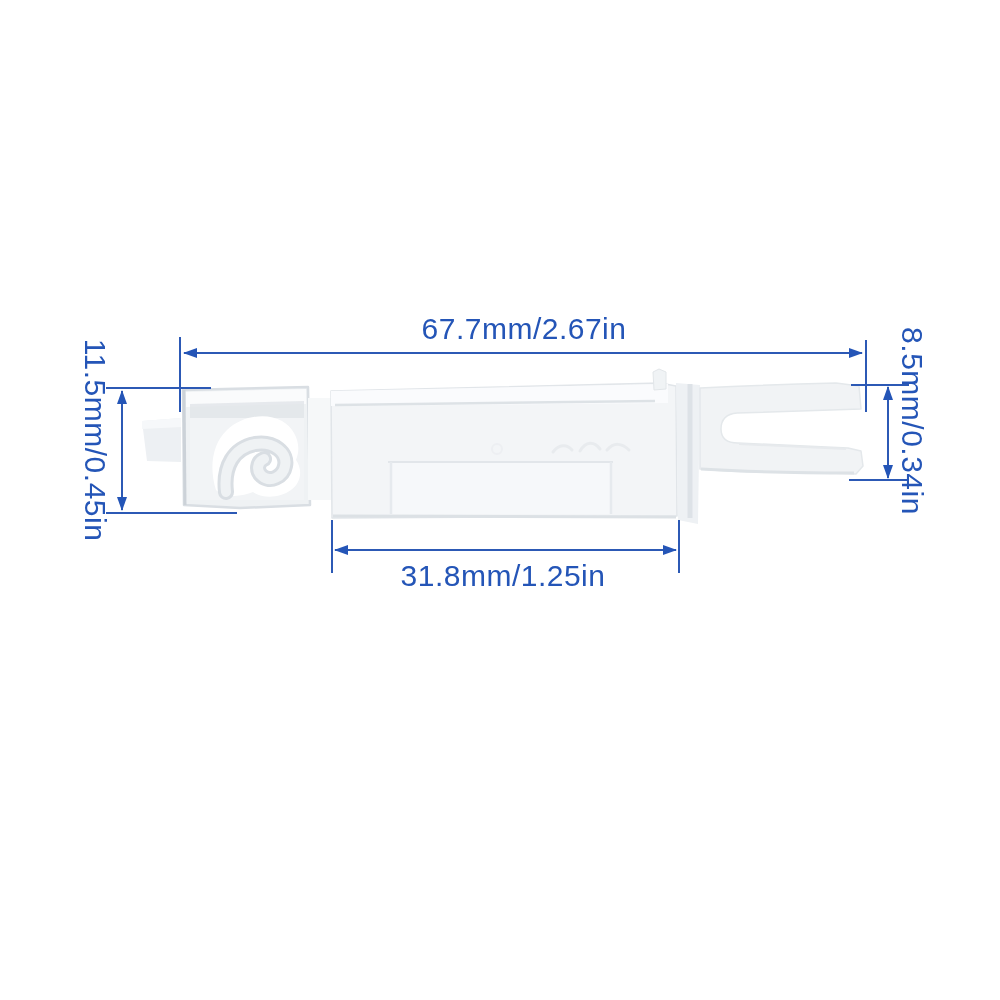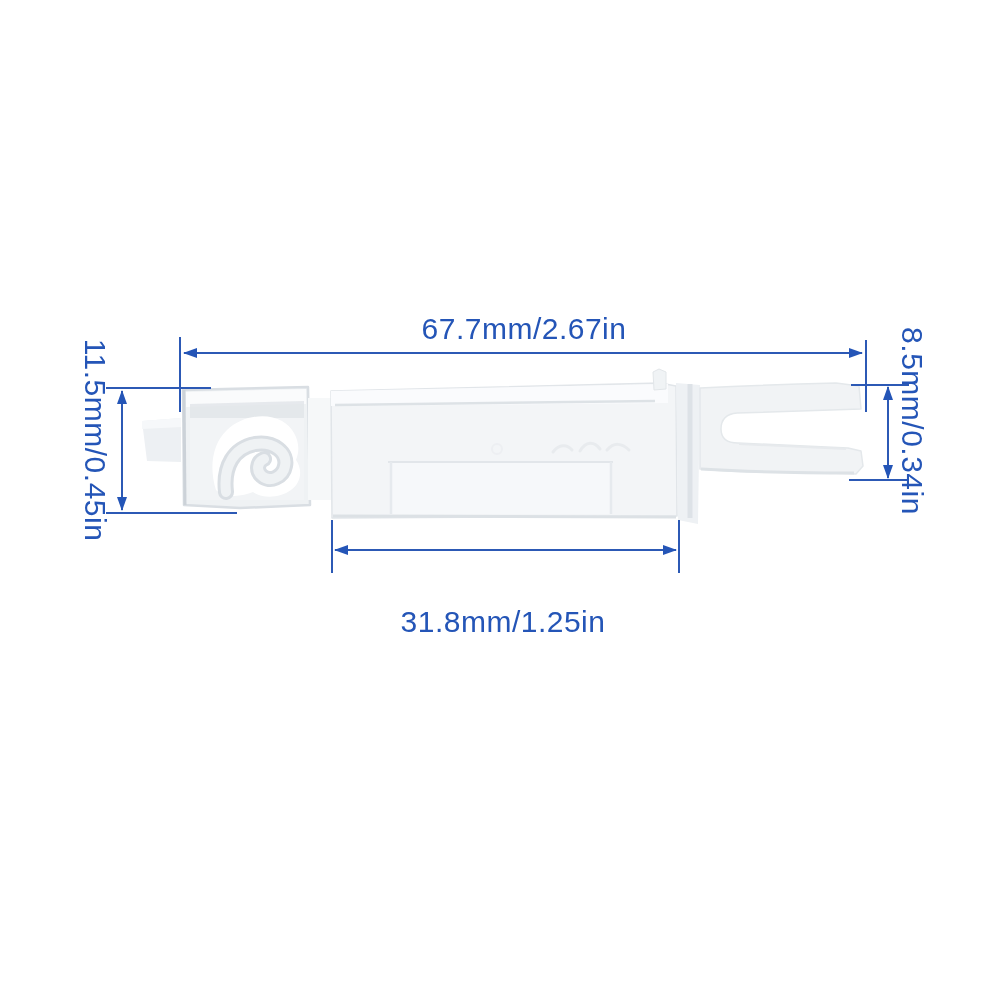--- a/index.html
+++ b/index.html
@@ -108,15 +108,15 @@
       <polygon points="677,550 663,545 663,555" stroke="none"></polygon>
     </g>
   </svg>
 
   <div class="dim-label" style="left:524px;top:329px;">67.7mm/2.67in</div>
 
   <div class="dim-label vertical" style="left:95px;top:440px;">11.5mm/0.45in</div>
 
   <div class="dim-label vertical" style="left:912px;top:421px;">8.5mm/0.34in</div>
 
-  <div class="dim-label" style="left:503px;top:576px;margin-top:46px;">31.8mm/1.25in</div>
+  <div class="dim-label" style="left:503px;top:576px;">31.8mm/1.25in</div>
 
 </div>
 
 </body></html>

